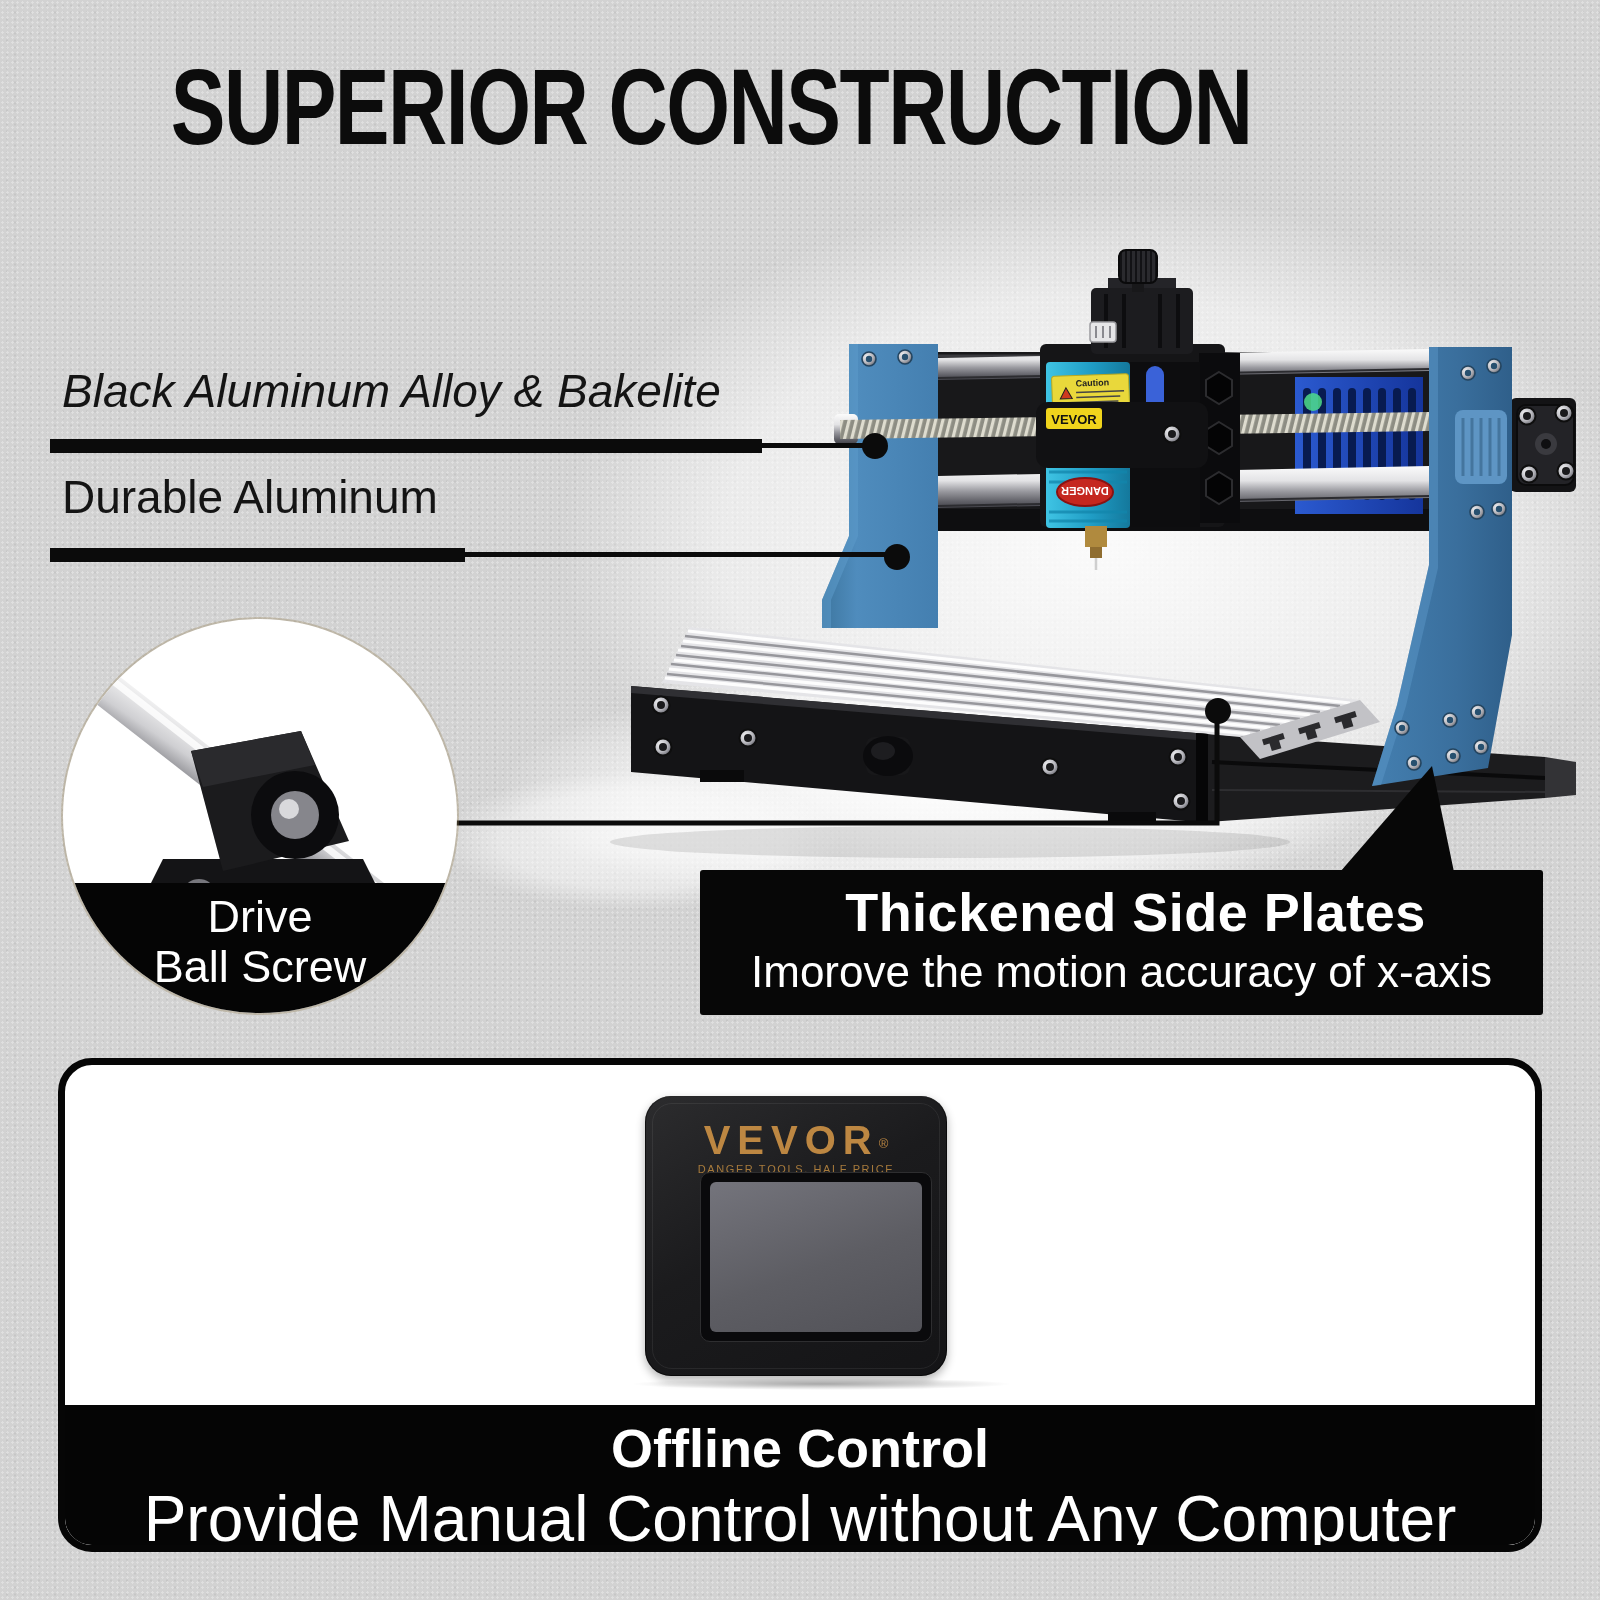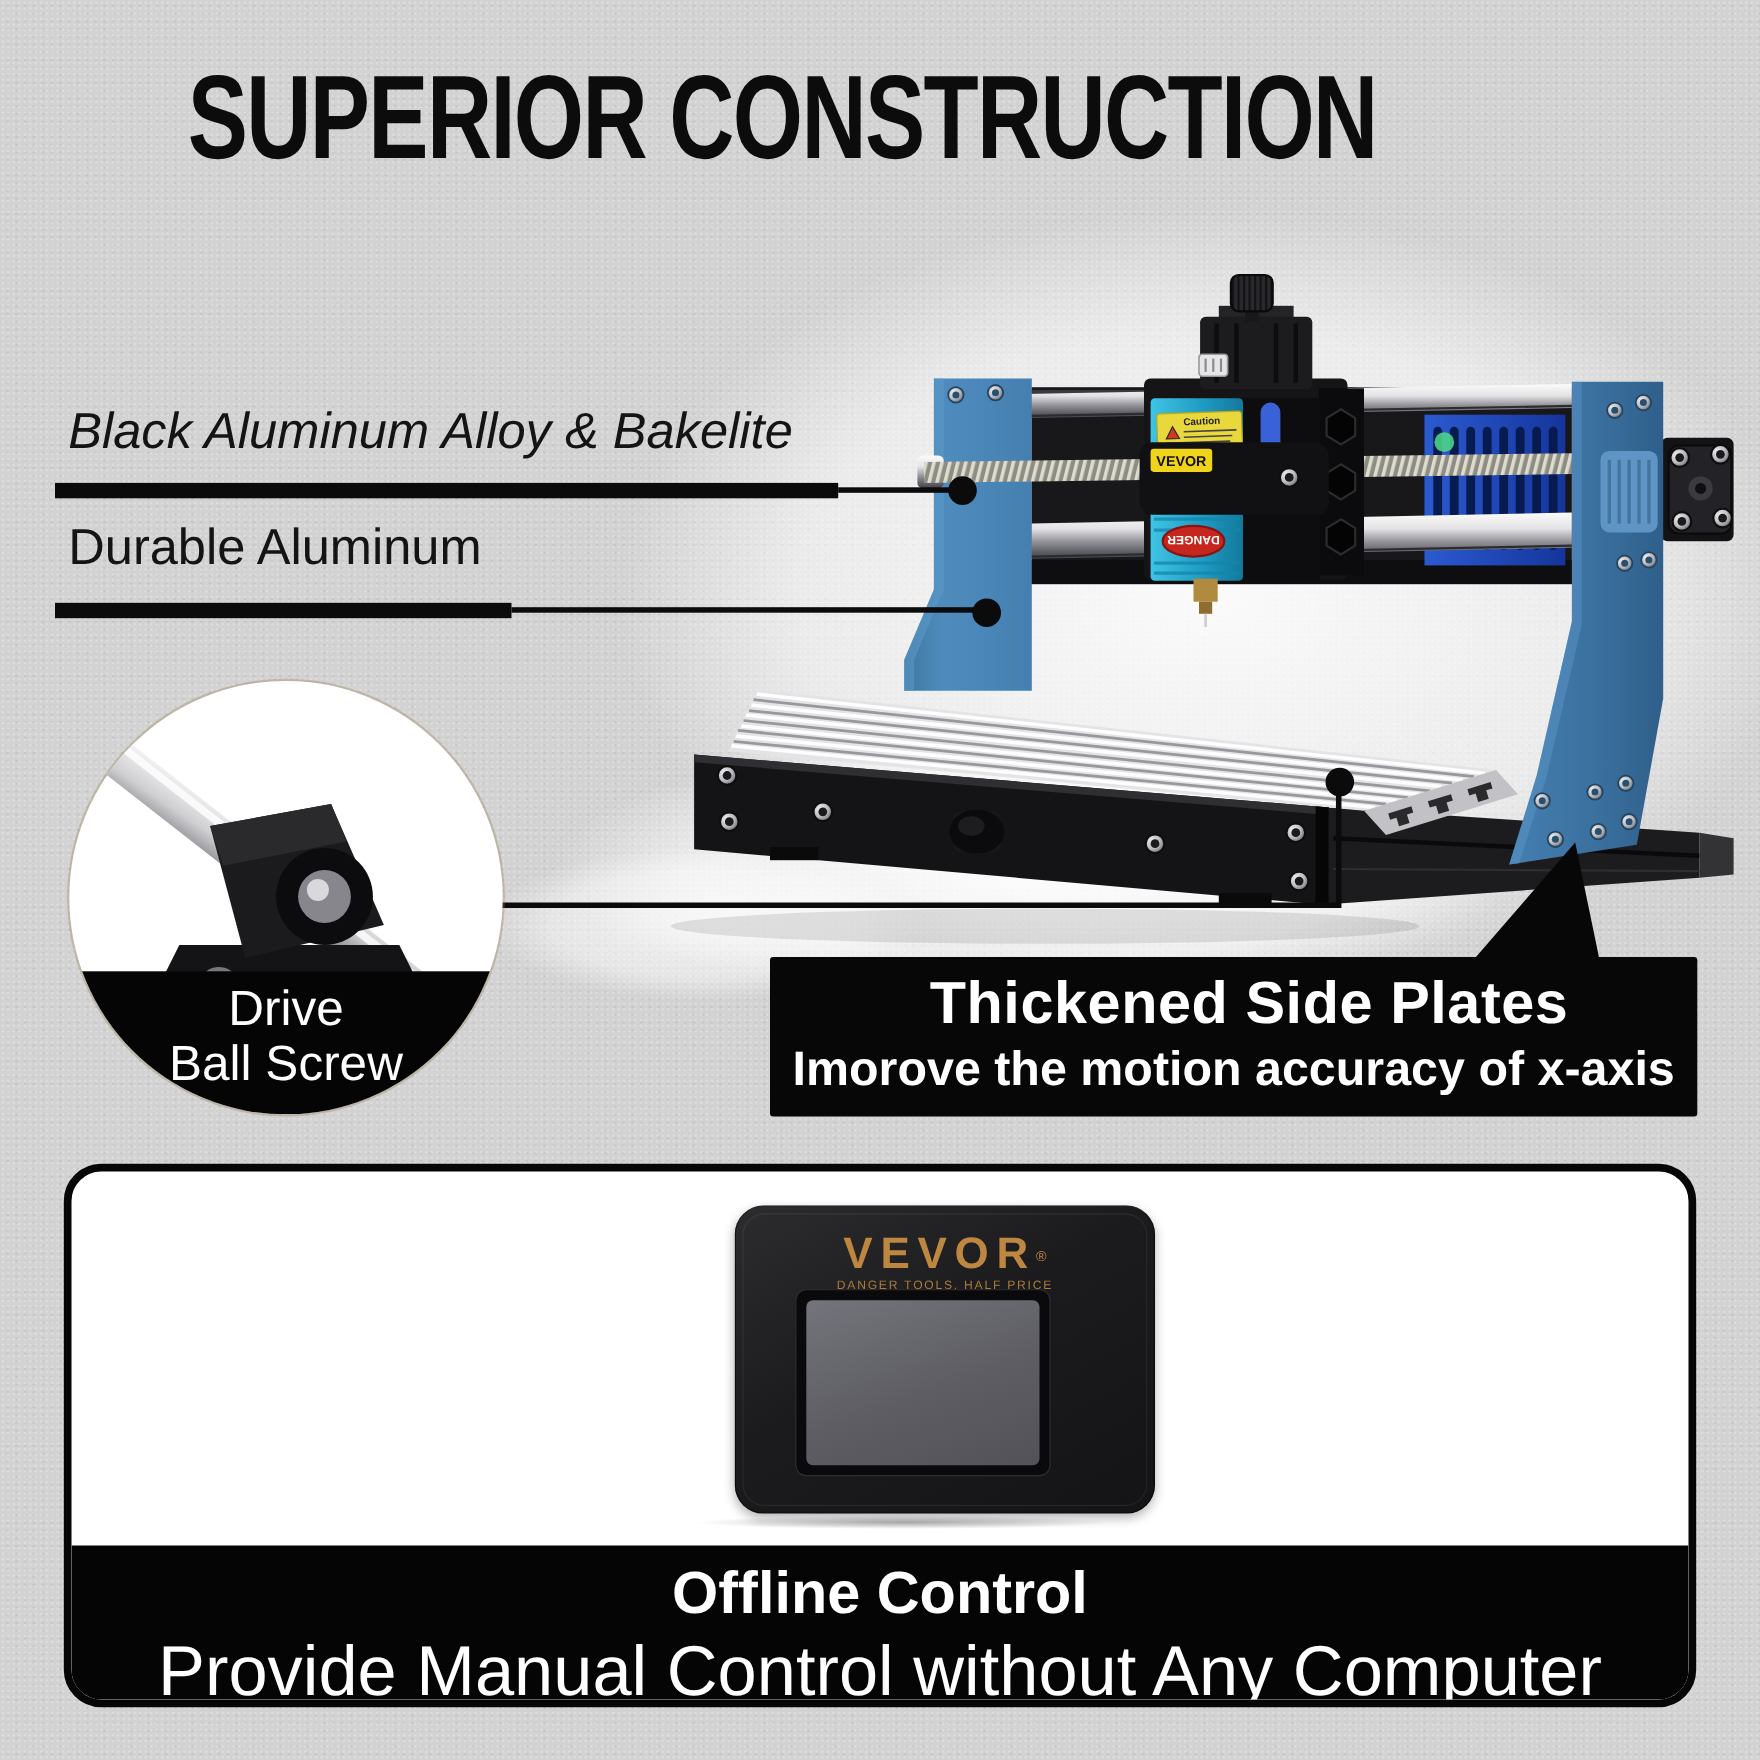--- a/index.html
+++ b/index.html
@@ -40,35 +40,35 @@
   .inset-chord{
     position:absolute;left:0;right:0;bottom:0;height:121px;background:#050505;
     color:#ffffff;text-align:center;font-size:45px;line-height:1.12;padding-top:9px;
   }
   
   .plates-banner{
     position:absolute;left:700px;top:870px;width:843px;height:145px;background:#070707;z-index:3;
     color:#ffffff;text-align:center;border-radius:3px;
   }
   .plates-banner .h{font-size:54px;font-weight:700;margin-top:11px;letter-spacing:.5px;padding-left:28px;}
-  .plates-banner .s{font-size:44px;font-weight:700;margin-top:4px;}
+  .plates-banner .s{font-size:44px;font-weight:400;margin-top:4px;}
   
   .offline-panel{
     position:absolute;left:58px;top:1058px;width:1484px;height:494px;z-index:3;
     background:#ffffff;border:7px solid #060606;border-radius:34px;box-sizing:border-box;
     overflow:hidden;
   }
   .offline-strip{
     position:absolute;left:0;right:0;bottom:0;height:140px;background:#050505;
     color:#ffffff;text-align:center;border-radius:0 0 26px 26px;
   }
   .offline-strip .h{font-size:54px;font-weight:700;margin-top:12px;}
   .offline-strip .s{font-size:64px;font-weight:400;margin-top:3px;}
   .controller{
-    position:absolute;left:603px;top:31px;width:382px;height:280px;border-radius:26px;
+    position:absolute;left:580px;top:31px;width:302px;height:280px;border-radius:26px;
     background:linear-gradient(150deg,#2c2c2e 0%,#1b1b1d 45%,#141416 100%);
     box-shadow:inset 0 1px 0 rgba(255,255,255,.10), inset 0 0 0 1px rgba(0,0,0,.6), 0 4px 10px rgba(0,0,0,.30);
   }
   .controller::after{
     content:"";position:absolute;inset:7px;border-radius:20px;border:1px solid rgba(255,255,255,.07);
     pointer-events:none;
   }
   .ctrl-shadow{
     position:absolute;left:565px;top:313px;width:383px;height:12px;border-radius:50%;
     background:radial-gradient(ellipse at center, rgba(0,0,0,.30) 0%, rgba(0,0,0,0) 70%);

